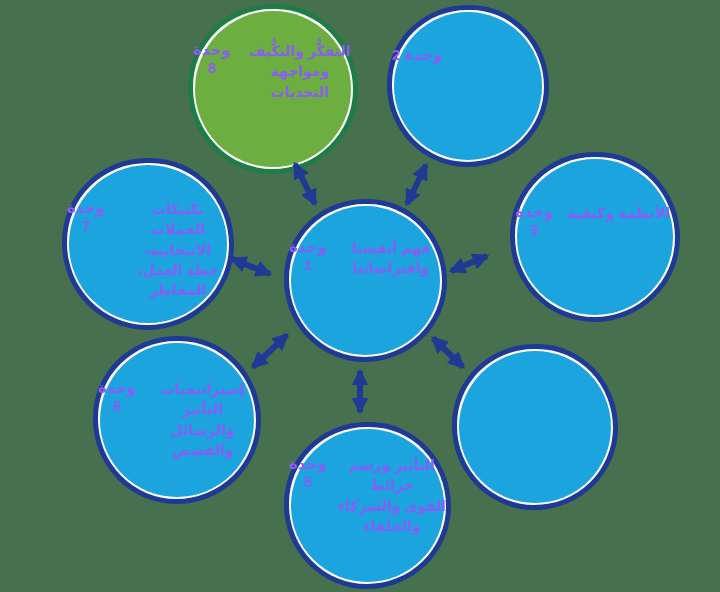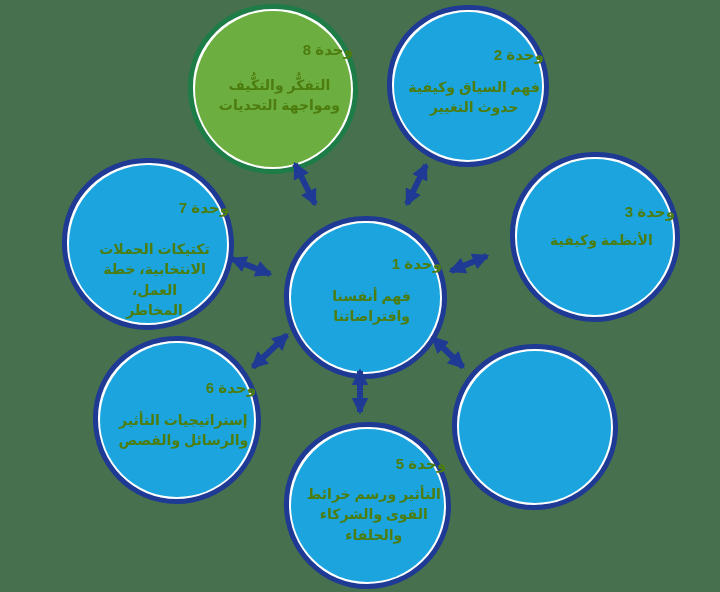--- a/index.html
+++ b/index.html
@@ -22,43 +22,43 @@
     inset:2px;
     border-radius:50%;
     background:#1BA4DD;
   }
   .circle.green{border-color:#1E7C46;}
   .circle.green .fill{background:#6CAE3F;}
   .content{
     position:absolute;
     inset:0;
     display:flex;
-    flex-direction:column;
-    align-items:flex-end;
+    flex-direction:row;
+    align-items:flex-start;
     gap:13px;
     text-align:center;
-    color:#4d7c0f;
+    color:#8b5cf6;
     font-weight:bold;
     z-index:2;
   }
   .m-title{
     direction:ltr;
     unicode-bidi:isolate;
     font-size:15px;
   }
   .m-body{
     direction:rtl;
     unicode-bidi:isolate;
     white-space:pre-line;
     font-size:14px;
     line-height:1.45;
     width:92%;
   }
   
-  .pos-m1{left:284px;top:216px;width:163px;height:163px;text-decoration:underline;}
+  .pos-m1{left:284px;top:199px;width:163px;height:163px;text-decoration:underline;}
   .pos-m1 .content{padding-top:34px;}
   .pos-m2{left:387px;top:5px;width:162px;height:162px;}
   .pos-m2 .content{padding-top:36px;}
   .pos-m3{left:510px;top:152px;width:170px;height:170px;}
   .pos-m3 .content{padding-top:46px;gap:9px;}
   .pos-m4{left:452px;top:344px;width:166px;height:166px;}
   .pos-m5{left:284px;top:422px;width:167px;height:167px;}
   .pos-m5 .content{padding-top:28px;gap:11px;}
   .pos-m6{left:93px;top:336px;width:168px;height:168px;}
   .pos-m6 .content{padding-top:38px;}
@@ -100,22 +100,20 @@
       <div class="m-title">وحدة 8</div>
       <div class="m-body">التفكُّر والتكُّيف
 ومواجهة التحديات</div>
     </div>
   </div>
 
   <div class="circle pos-m2">
     <div class="fill"></div>
     <div class="content">
       <div class="m-title">وحدة 2</div>
-      <div class="m-body">فهم السياق وكيفية
-حدوث التغيير</div>
     </div>
   </div>
 
   <div class="circle pos-m7">
     <div class="fill"></div>
     <div class="content">
       <div class="m-title">وحدة 7</div>
       <div class="m-body">تكتيكات الحملات
 الانتخابية، خطة العمل،
 المخاطر</div>

